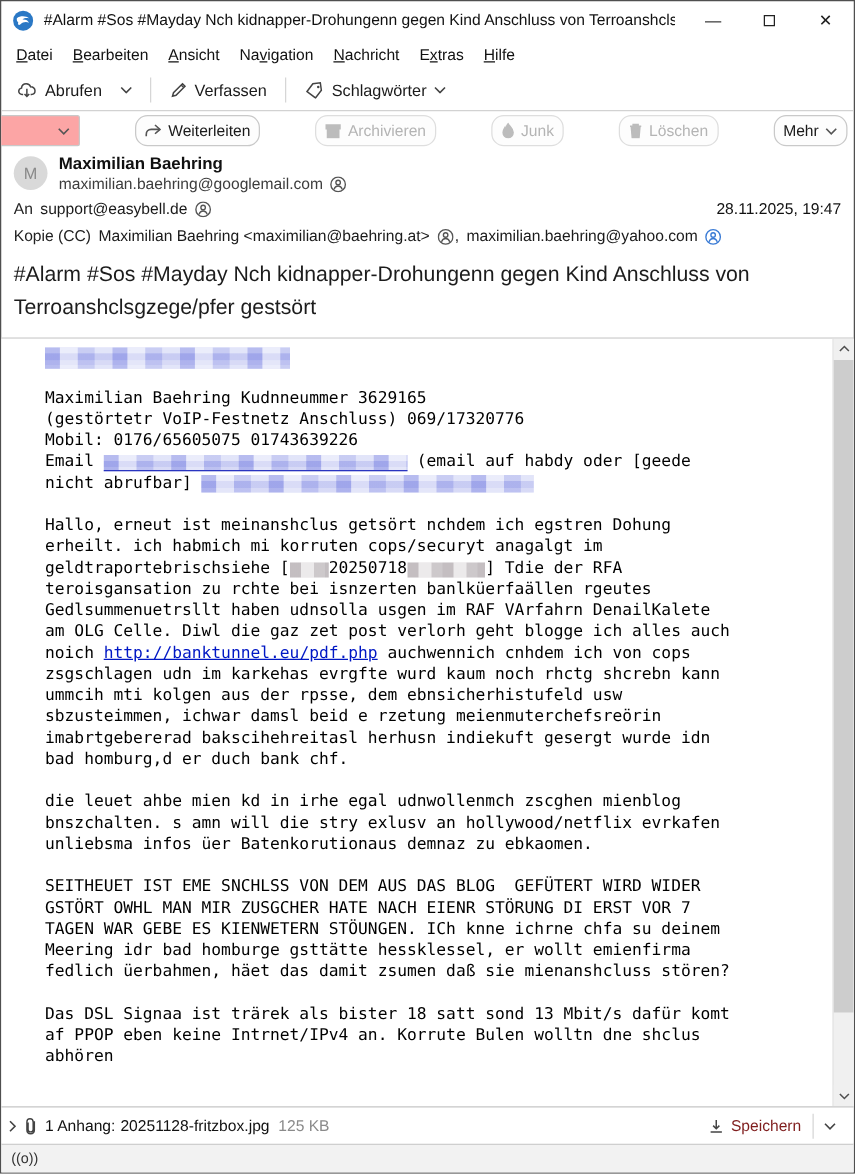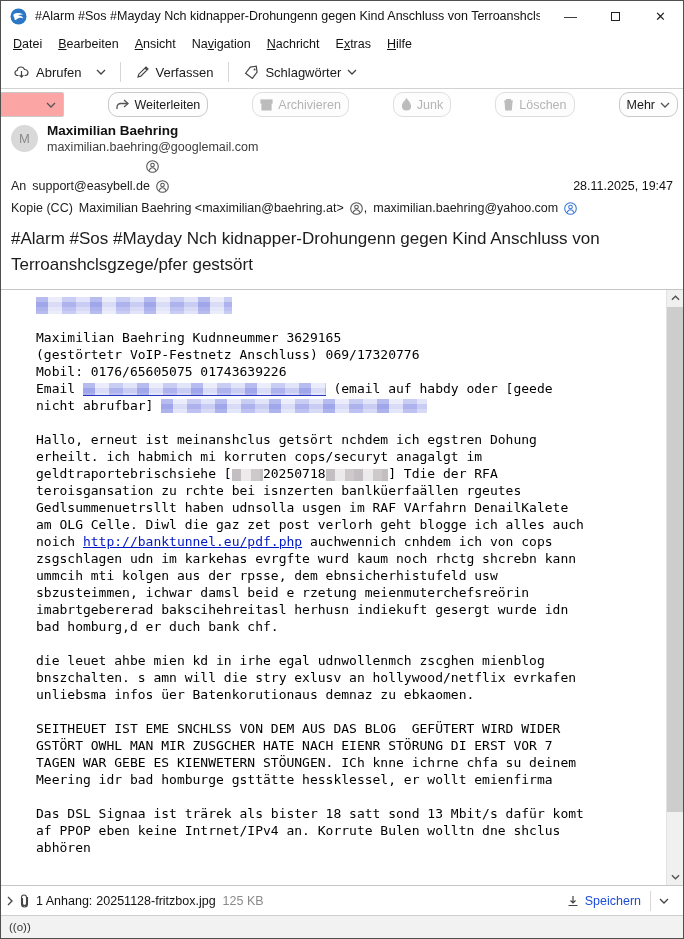--- a/index.html
+++ b/index.html
@@ -42,21 +42,21 @@
   .act-group .act-btn { border:none; background:transparent; height:100%; }
   .group-div { width:1px; background:#d5d5d5; }
   .disabled { color:#b4b4b4 !important; border-color:#dedede; }
   .disabled .icon svg { stroke:#bcbcbc !important; fill:#bcbcbc !important; }
 
   
   .from-row { display:flex; gap:9px; padding:3px 10px 2px 10px; align-items:flex-start; flex:none; }
   .avatar { width:27px; height:27px; border-radius:50%; background:#d9d9d9; color:#8a8a8a;
             display:flex; align-items:center; justify-content:center; font-size:13px; margin-top:2px; }
   .sender-name { font-size:13.5px; font-weight:bold; color:#111; }
-  .sender-email { font-size:12.5px; color:#3d3d3d; display:flex; align-items:center; gap:6px; margin-top:2px;flex-direction:column; }
+  .sender-email { font-size:12.5px; color:#3d3d3d; display:flex; align-items:center; gap:6px; margin-top:2px; }
   .hdr-row { display:flex; align-items:center; gap:6px; padding:4px 10px; font-size:12.5px; flex:none; }
   .hdr-label { color:#222; }
   .hdr-date { margin-left:auto; color:#111; }
   .subject { font-size:17px; line-height:1.55; color:#1c1c1c; padding:7px 12px 10px 10px;
              border-bottom:1px solid #c6c6c6; flex:none; }
 
   
   .bodywrap { flex:1; display:flex; overflow:hidden; background:#fff; }
   .msg-body { flex:1; padding:5px 0 0 8px; font-family:"DejaVu Sans Mono", monospace;
               font-size:13px; line-height:17px; color:#000; overflow:hidden; }
@@ -81,21 +81,21 @@
   .sb-btn { height:17px; display:flex; align-items:center; justify-content:center; flex:none; background:#f0f0f0; }
   .sb-track { flex:1; position:relative; }
   .sb-thumb { position:absolute; left:0; top:0; width:100%; height:90%; background:#cdcdcd; }
 
   
   .attachbar { height:30px; border-top:1px solid #c6c6c6; display:flex; align-items:center;
                gap:7px; padding:0 6px; font-size:12.5px; flex:none; background:#fff; }
   .att-name { color:#111; }
   .att-size { color:#8a8a8a; }
   .att-right { margin-left:auto; display:flex; align-items:center; height:100%; }
-  .save-btn { display:flex; align-items:center; gap:6px; font-size:12.5px; padding:4px 9px; color:#1d4ed8; }
+  .save-btn { display:flex; align-items:center; gap:6px; font-size:12.5px; padding:4px 9px; color:#7f1d1d; }
   .att-div { width:1px; height:20px; background:#d6d6d6; }
   .att-chev { padding:4px 8px; display:flex; align-items:center; }
 
   
   .statusbar { height:23px; background:#f2f2f2; border-top:1px solid #cfcfcf;
                display:flex; align-items:center; padding:0 8px; font-size:11.5px; color:#333; flex:none; }
 
   svg { display:block; }
 </style>
 </head>
@@ -324,20 +324,21 @@
         <div class="bline"><span>bad homburg,d er duch bank chf.</span></div>
         <div class="bline">&nbsp;</div>
         <div class="bline"><span>die leuet ahbe mien kd in irhe egal udnwollenmch zscghen mienblog</span></div>
         <div class="bline"><span>bnszchalten. s amn will die stry exlusv an hollywood/netflix evrkafen</span></div>
         <div class="bline"><span>unliebsma infos üer Batenkorutionaus demnaz zu ebkaomen.</span></div>
         <div class="bline">&nbsp;</div>
         <div class="bline"><span>SEITHEUET IST EME SNCHLSS VON DEM AUS DAS BLOG  GEFÜTERT WIRD WIDER</span></div>
         <div class="bline"><span>GSTÖRT OWHL MAN MIR ZUSGCHER HATE NACH EIENR STÖRUNG DI ERST VOR 7</span></div>
         <div class="bline"><span>TAGEN WAR GEBE ES KIENWETERN STÖUNGEN. ICh knne ichrne chfa su deinem</span></div>
         <div class="bline"><span>Meering idr bad homburge gsttätte hessklessel, er wollt emienfirma</span></div>
+        <div class="bline"><span>fedlich üerbahmen, häet das damit zsumen daß sie mienanshcluss stören?</span></div>
         <div class="bline">&nbsp;</div>
         <div class="bline"><span>Das DSL Signaa ist trärek als bister 18 satt sond 13 Mbit/s dafür komt</span></div>
         <div class="bline"><span>af PPOP eben keine Intrnet/IPv4 an. Korrute Bulen wolltn dne shclus</span></div>
         <div class="bline"><span>abhören</span></div>
       </div>
     <div class="scrollbar">
       <span class="sb-btn">
           <svg width="9" height="6" viewBox="0 0 10 6" fill="none" stroke="#505050" stroke-width="1.4">
             <path d="M1 5 L5 1 L9 5"></path>
           </svg>

